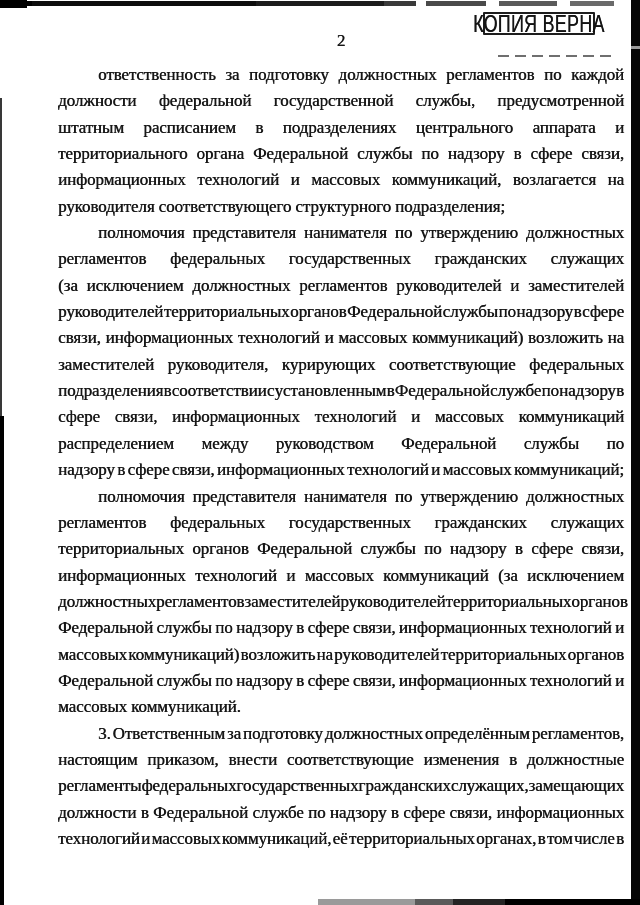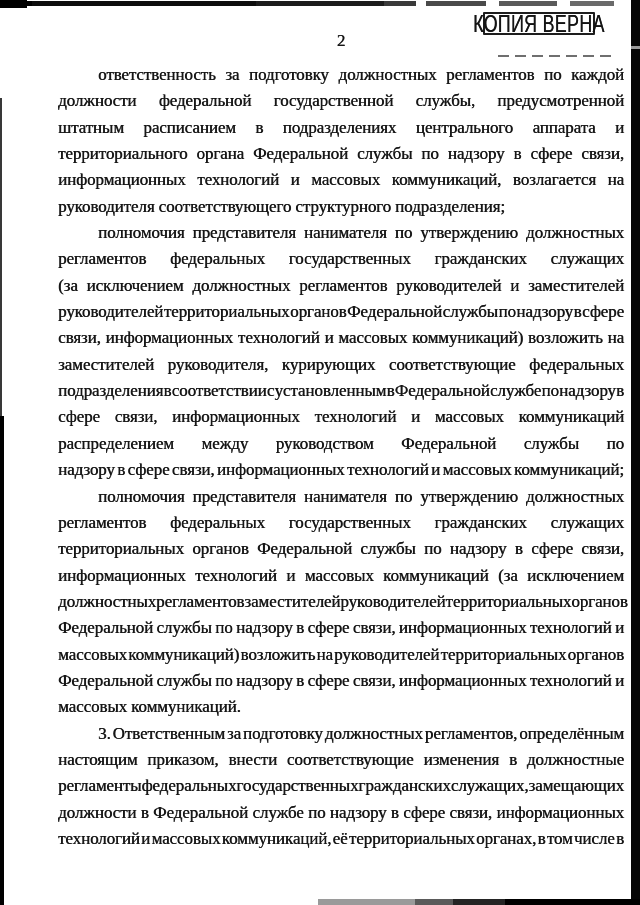--- a/index.html
+++ b/index.html
@@ -305,22 +305,22 @@
       <div class="line end">массовых коммуникаций.</div>
     </div>
 
     <div>
       <div class="line first just">
           <span>3.</span>
           <span>Ответственным</span>
           <span>за</span>
           <span>подготовку</span>
           <span>должностных</span>
+          <span>определённым</span>
           <span>регламентов,</span>
-          <span>определённым</span>
         </div>
       <div class="line just">
           <span>настоящим</span>
           <span>приказом,</span>
           <span>внести</span>
           <span>соответствующие</span>
           <span>изменения</span>
           <span>в</span>
           <span>должностные</span>
         </div>

